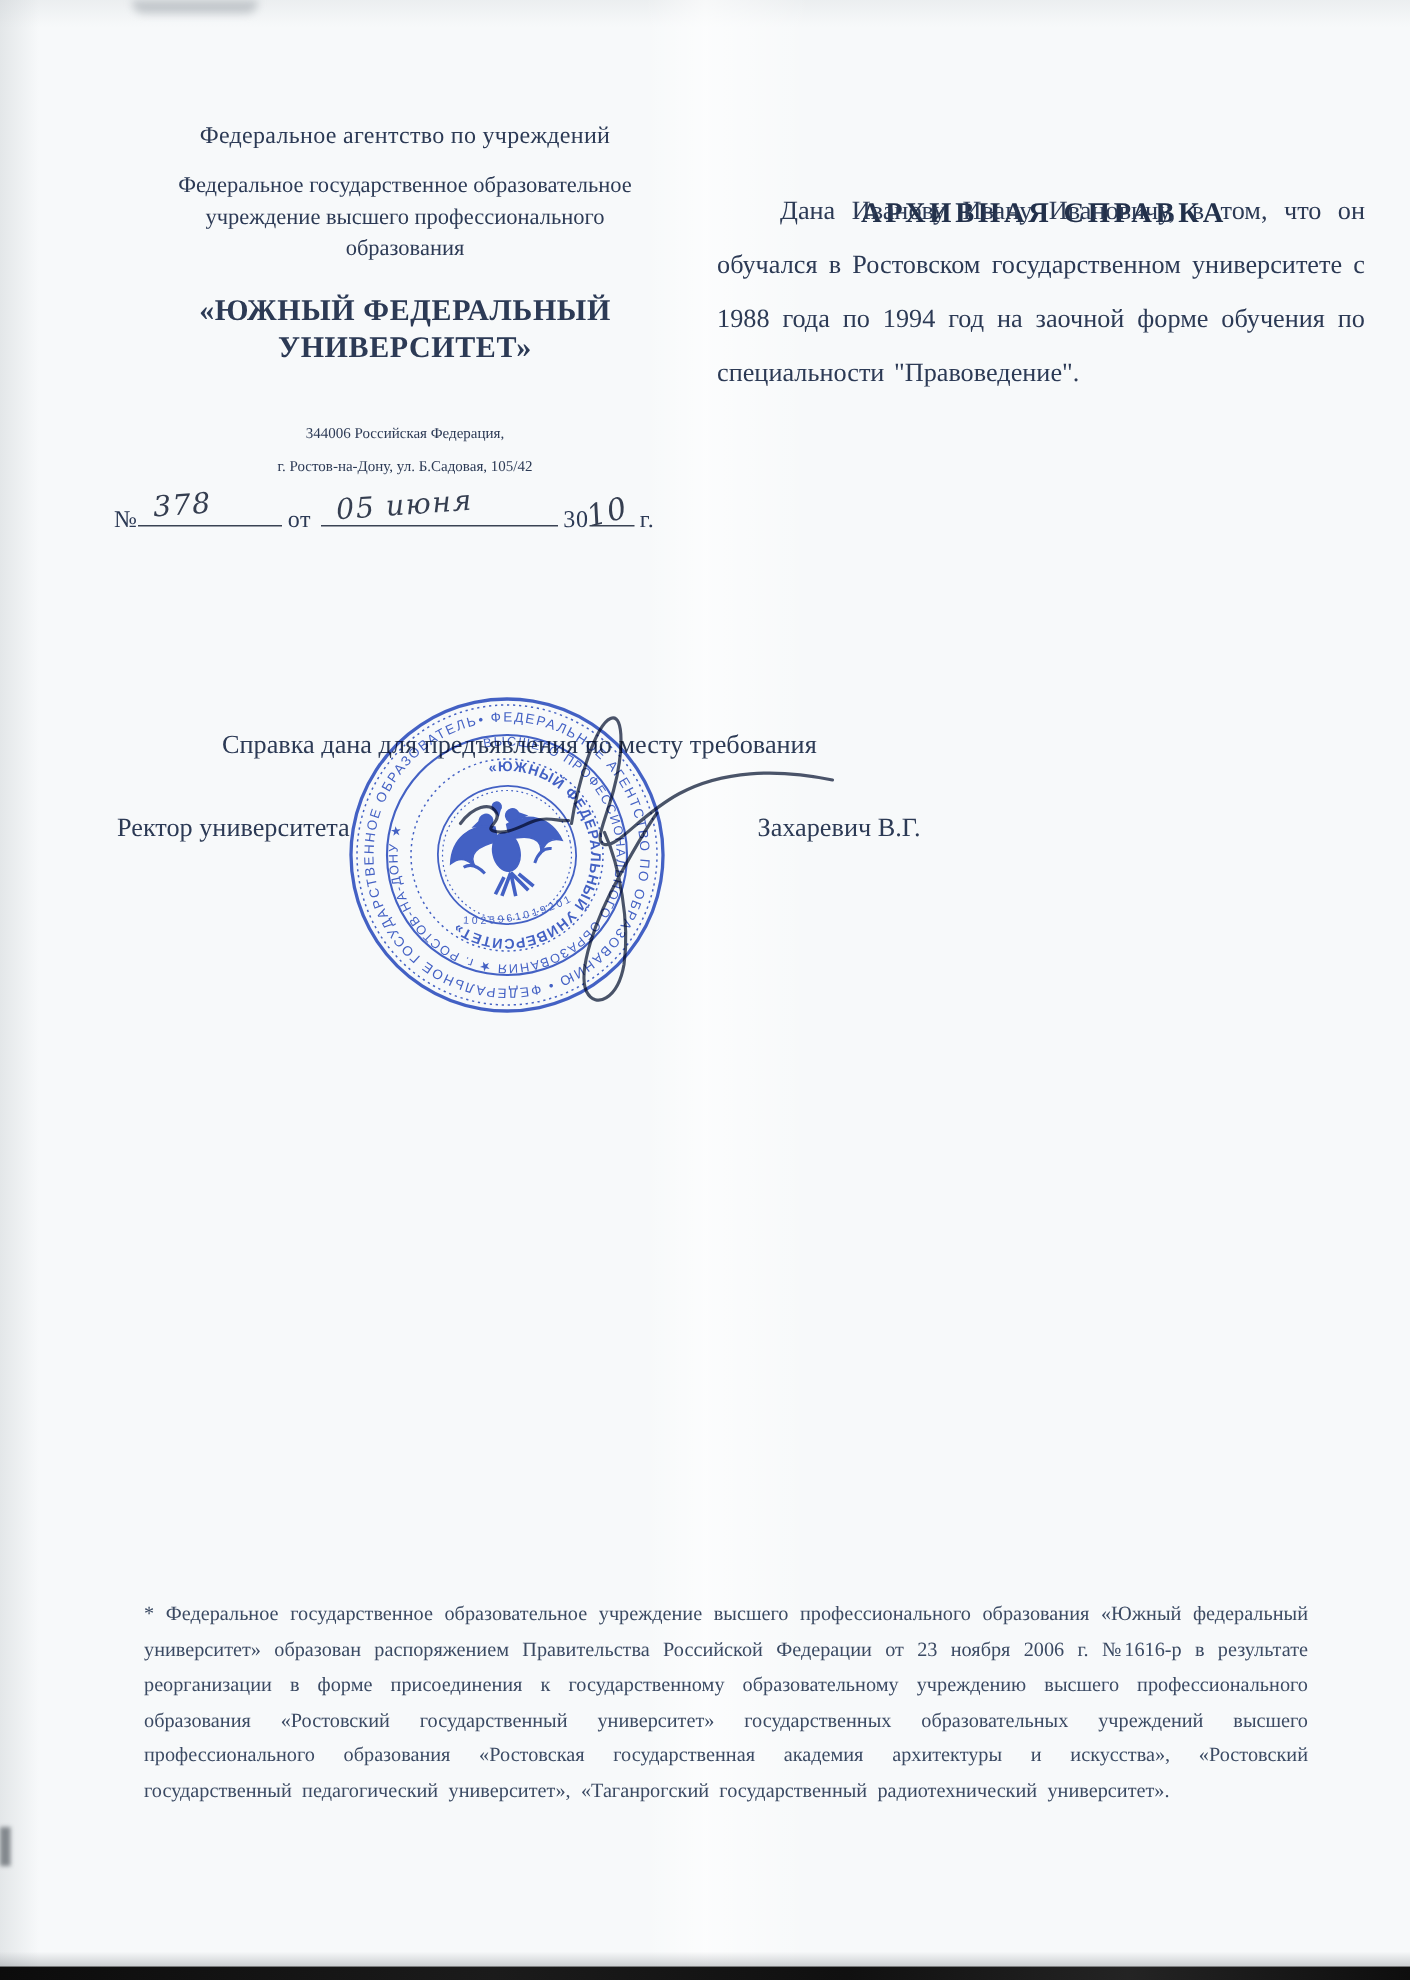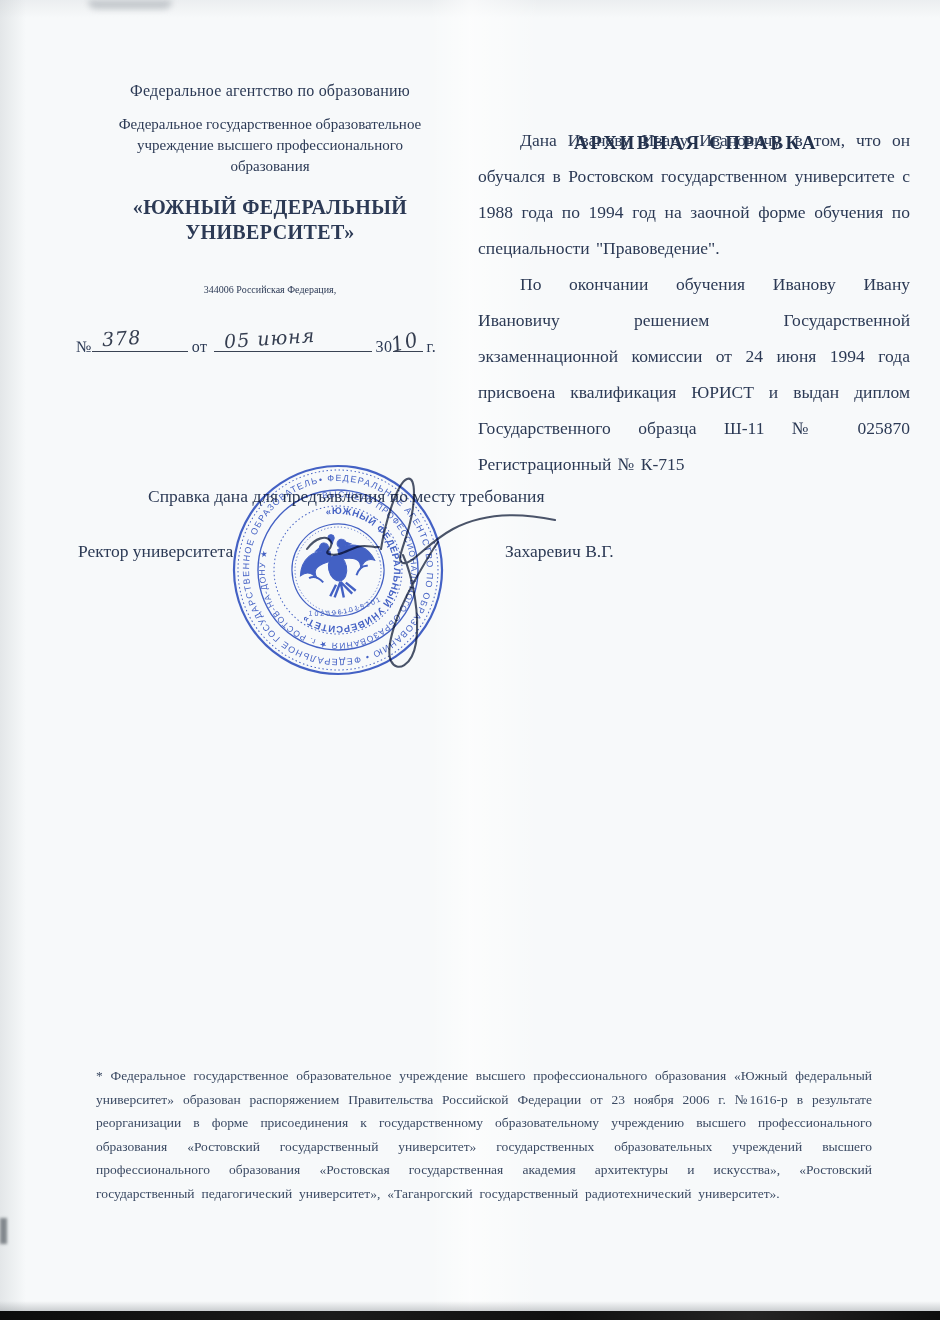--- a/index.html
+++ b/index.html
@@ -56,39 +56,39 @@
 <body>
 
 <div class="page">
 
   <div class="smudge-tl"></div>
   <div class="edge-notch"></div>
   <div class="bottom-shadow"></div>
   <div class="bottom-band"></div>
 
   <div class="org">
-    <div class="agency">Федеральное агентство по образованию</div>
+    <div class="agency">Федеральное агентство по учреждений</div>
     <div class="fgou">Федеральное государственное образовательное учреждение высшего профессионального образования</div>
     <div class="uni">«ЮЖНЫЙ ФЕДЕРАЛЬНЫЙ УНИВЕРСИТЕТ»</div>
     <div class="addr">
       <div>344006 Российская Федерация,</div>
+      <div>г. Ростов-на-Дону, ул. Б.Садовая, 105/42</div>
     </div>
   </div>
 
   <div class="numline">
     <span class="lbl">№</span><span class="blank b-no"><span class="hand">378</span></span>
     <span class="lbl">от</span><span class="blank b-date"><span class="hand">05 июня</span></span>
     <span class="lbl">30</span><span class="blank b-yr"><span class="hand">10</span></span>
     <span class="lbl">г.</span>
   </div>
 
   <div class="title">АРХИВНАЯ СПРАВКА</div>
   <div class="bodytext">
     <p>Дана Иванову Ивану Ивановичу, в том, что он обучался в Ростовском государственном университете с 1988 года по 1994 год на заочной форме обучения по специальности "Правоведение".</p>
-    <p>По окончании обучения Иванову Ивану Ивановичу решением Государственной экзаменнационной комиссии от 24 июня 1994 года присвоена квалификация ЮРИСТ и выдан диплом Государственного образца Ш-11 № 025870 Регистрационный № К-715</p>
   </div>
 
   <div class="given">Справка дана для предъявления по месту требования</div>
   <div class="rector">Ректор университета</div>
   <div class="rector-name">Захаревич В.Г.</div>
 
   <svg class="stamp" viewBox="-112 -112 224 224">
     <defs>
       <path id="rOut" d="M 0,-89 A 89,89 0 1 1 -0.01,-89"></path>
       <path id="rMid" d="M 0,-73 A 73,73 0 1 1 -0.01,-73"></path>

